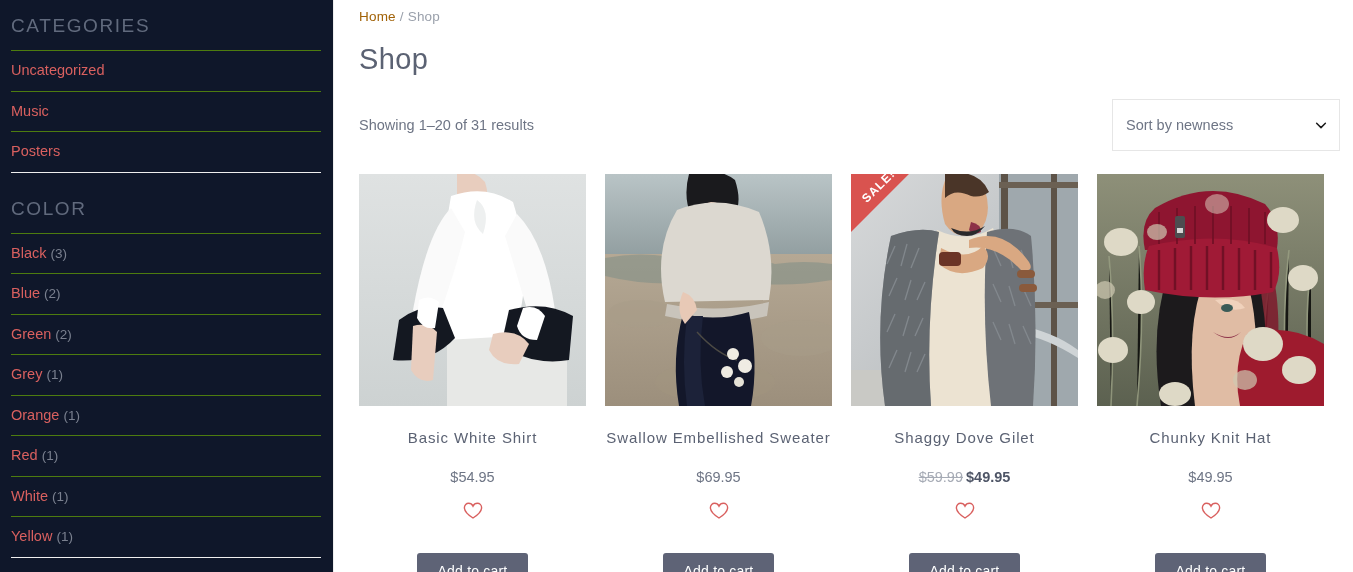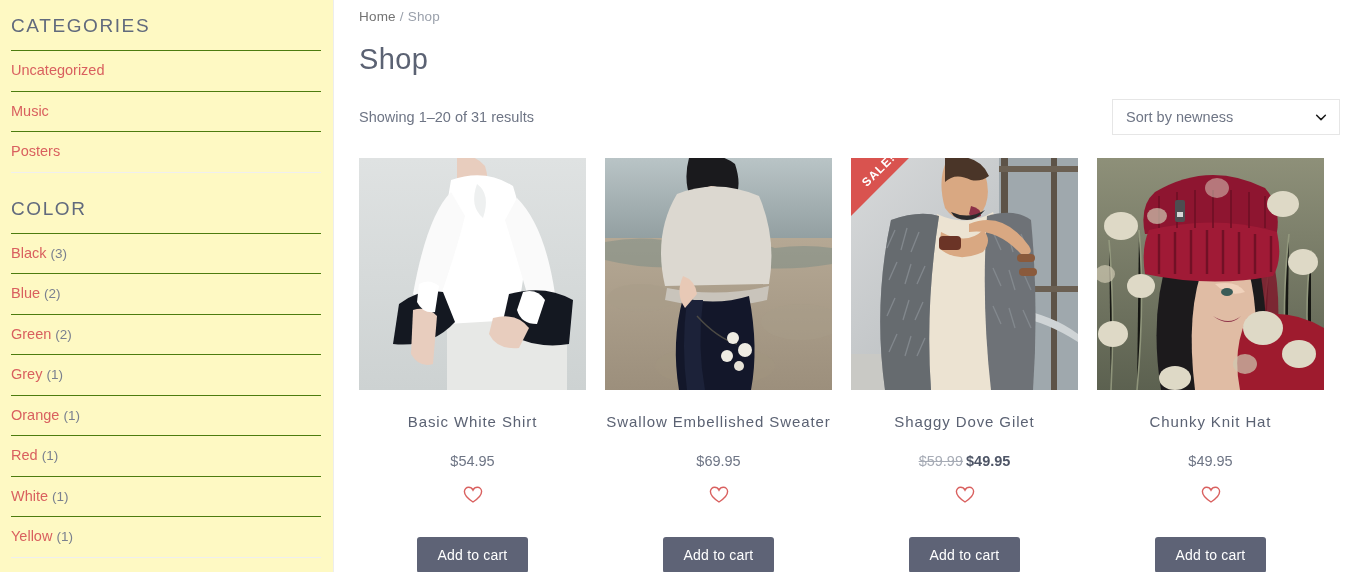--- a/index.html
+++ b/index.html
@@ -10,21 +10,21 @@
     overflow: hidden;
     color: #5b6273;
   }
   .page { display: flex; width: 1353px; height: 572px; }
 
   
   .sidebar {
     width: 334px; height: 572px;
     padding: 0 0 0 11px;
     border-right: 1px solid #ededed;
-    background: #fef9c3;
+    background: #0f172a;
     flex: 0 0 334px;
   }
   .widget { width: 310px; }
   .widget-title {
     font-size: 19px;
     letter-spacing: 1.6px;
     color: #616a7d;
     font-weight: 400;
     text-transform: uppercase;
     padding-top: 15px;
@@ -67,21 +67,21 @@
     margin-top: 19px;
   }
   .result-bar {
     display: flex;
     align-items: center;
     justify-content: space-between;
     margin-top: 23px;
   }
   .result-count { font-size: 14.5px; color: #6e7585; }
   .orderby {
-    width: 228px; height: 36px;
+    width: 228px; height: 52px;
     border: 1px solid #e6e6e6;
     background: #fff;
     display: flex; align-items: center;
     justify-content: space-between;
     padding: 0 11px 0 13px;
     font-size: 14.5px;
     color: #6e7585;
     cursor: pointer;
   }
   .chev { width: 14px; height: 14px; display:block; }
@@ -221,21 +221,21 @@
           <span class="term-count">(1)</span>
         </li>
       </ul>
     </div>
 
   </aside>
 
   <main class="main">
 
     <nav class="breadcrumb">
-      <a href="#" style="color:#737373;text-decoration:none;margin-top:32px;">Home</a>
+      <a href="#" style="color:#a16207;text-decoration:none;margin-top:32px;">Home</a>
       <span>/</span>
       <span>Shop</span>
     </nav>
 
     <h1 class="page-title">Shop</h1>
 
     <div class="result-bar">
       <p class="result-count">Showing 1–20 of 31 results</p>
 
       <div class="orderby">

